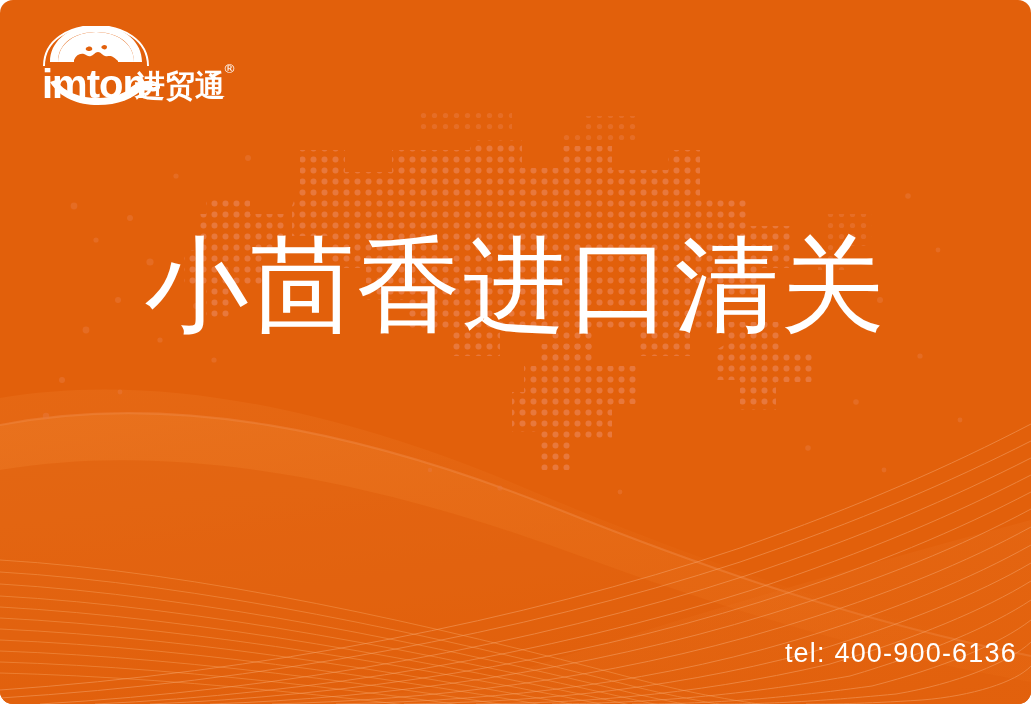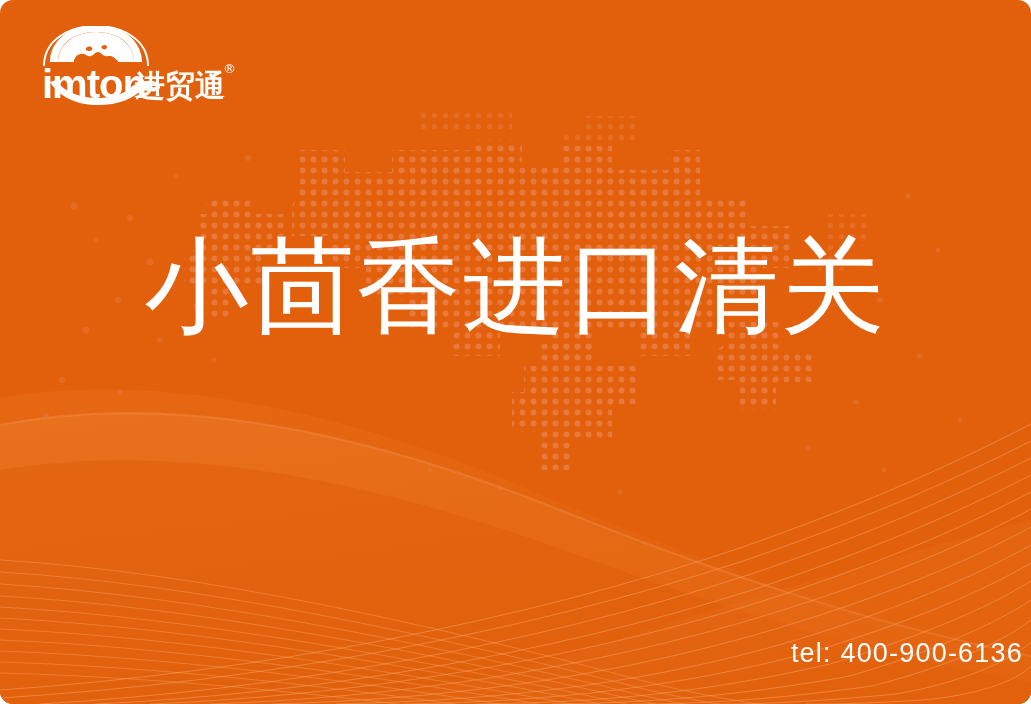--- a/index.html
+++ b/index.html
@@ -46,34 +46,34 @@
   .logo-svg { display:block; width:240px; height:80px; }
 
   
   .headline {
     position: absolute;
     left: 0;
     top: 228px;
     width: 1031px;
     text-align: center;
     color: #ffffff;
-    font-family: Liberation Sans, sans-serif;
+    font-family: Liberation Serif, serif;
     font-weight: 300;
     font-size: 104px;
     line-height: 116px;
     letter-spacing: 2px;
     white-space: nowrap;
   }
   .headline .line { display: block; }
   .headline .line2 { letter-spacing: 4px; }
 
   
   .tel {
     position: absolute;
-    right: 8px;
+    right: 14px;
     bottom: 35px;
     color: #ffffff;
     font-family: "Liberation Sans", "DejaVu Sans", sans-serif;
     font-weight: 400;
     font-size: 27px;
     letter-spacing: 1.2px;
     white-space: nowrap;
     margin-top: 36px;
   }
 </style>

